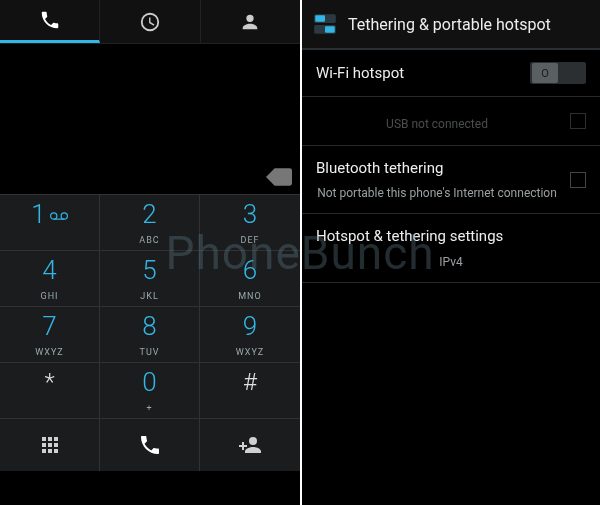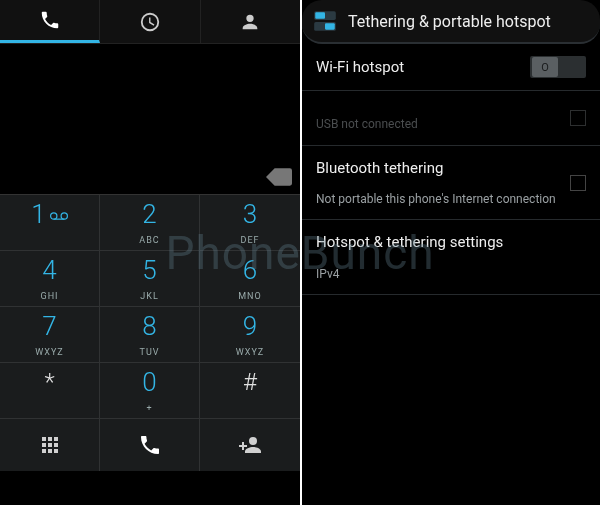--- a/index.html
+++ b/index.html
@@ -25,30 +25,30 @@
   .key .digit.sym { color: #e0e0e0; font-size: 24px; }
   .key .letters { font-size: 9px; letter-spacing: 1px; color: #9aa; margin-top: 8px; height: 10px; }
   .vm { display:inline-block; vertical-align:middle; margin-left:4px; }
 
   .actionbar { display: grid; grid-template-columns: repeat(3, 1fr); height: 52px; background: #1a1c1d; }
   .act { display: flex; align-items: center; justify-content: center; border-right: 1px solid #303233; }
   .act:last-child { border-right: none; }
   .act .icon-svg { fill: #d0d0d0; width: 24px; height: 24px; }
 
   
-  .settings-header { height: 44px; display: flex; align-items: center; background: #111; border-bottom: 2px solid #2a2f33; padding: 0 10px; gap: 10px; border-radius: 20px; }
+  .settings-header { height: 50px; display: flex; align-items: center; background: #111; border-bottom: 2px solid #2a2f33; padding: 0 10px; gap: 10px; }
   .settings-header .title { font-size: 16px; color: #eee; }
   .set-icon { width: 26px; height: 26px; }
 
   .settings-list { display: flex; flex-direction: column; }
   .row { padding: 12px 14px 12px 14px; border-bottom: 1px solid #262a2d; display: flex; align-items: center; gap: 12px; }
   .row .txt { flex: 1; }
   .row .primary { font-size: 15px; color: #eee; line-height: 1.35; }
   .row.disabled .primary { color: #5c5f61; }
-  .row .secondary { font-size: 12px; color: #9aa0a3; margin-top: 14px; line-height: 1.3; }
+  .row .secondary { font-size: 12px; color: #9aa0a3; margin-top: 8px; line-height: 1.3; text-align: center; }
   .row.disabled .secondary { color: #4a4d4f; }
   .switch { width: 56px; height: 22px; background: #2b2f31; position: relative; border-radius: 2px; }
   .switch .thumb { position: absolute; top: 1px; left: 2px; width: 26px; height: 20px; background: #5a5f62; border-radius: 2px; display:flex; align-items:center; justify-content:center; color:#1a1c1d; font-size:11px; }
   .cb { width: 16px; height: 16px; border: 1px solid #444; }
   .row.disabled .cb { border-color: #2d2f30; }
 
   
   .watermark { position: absolute; left: 50%; top: 50%; transform: translate(-50%, -50%); font-size: 46px; font-weight: 400; color: rgba(96,125,139,0.35); letter-spacing: 1px; pointer-events: none; user-select: none; }
 </style>
 </head>

